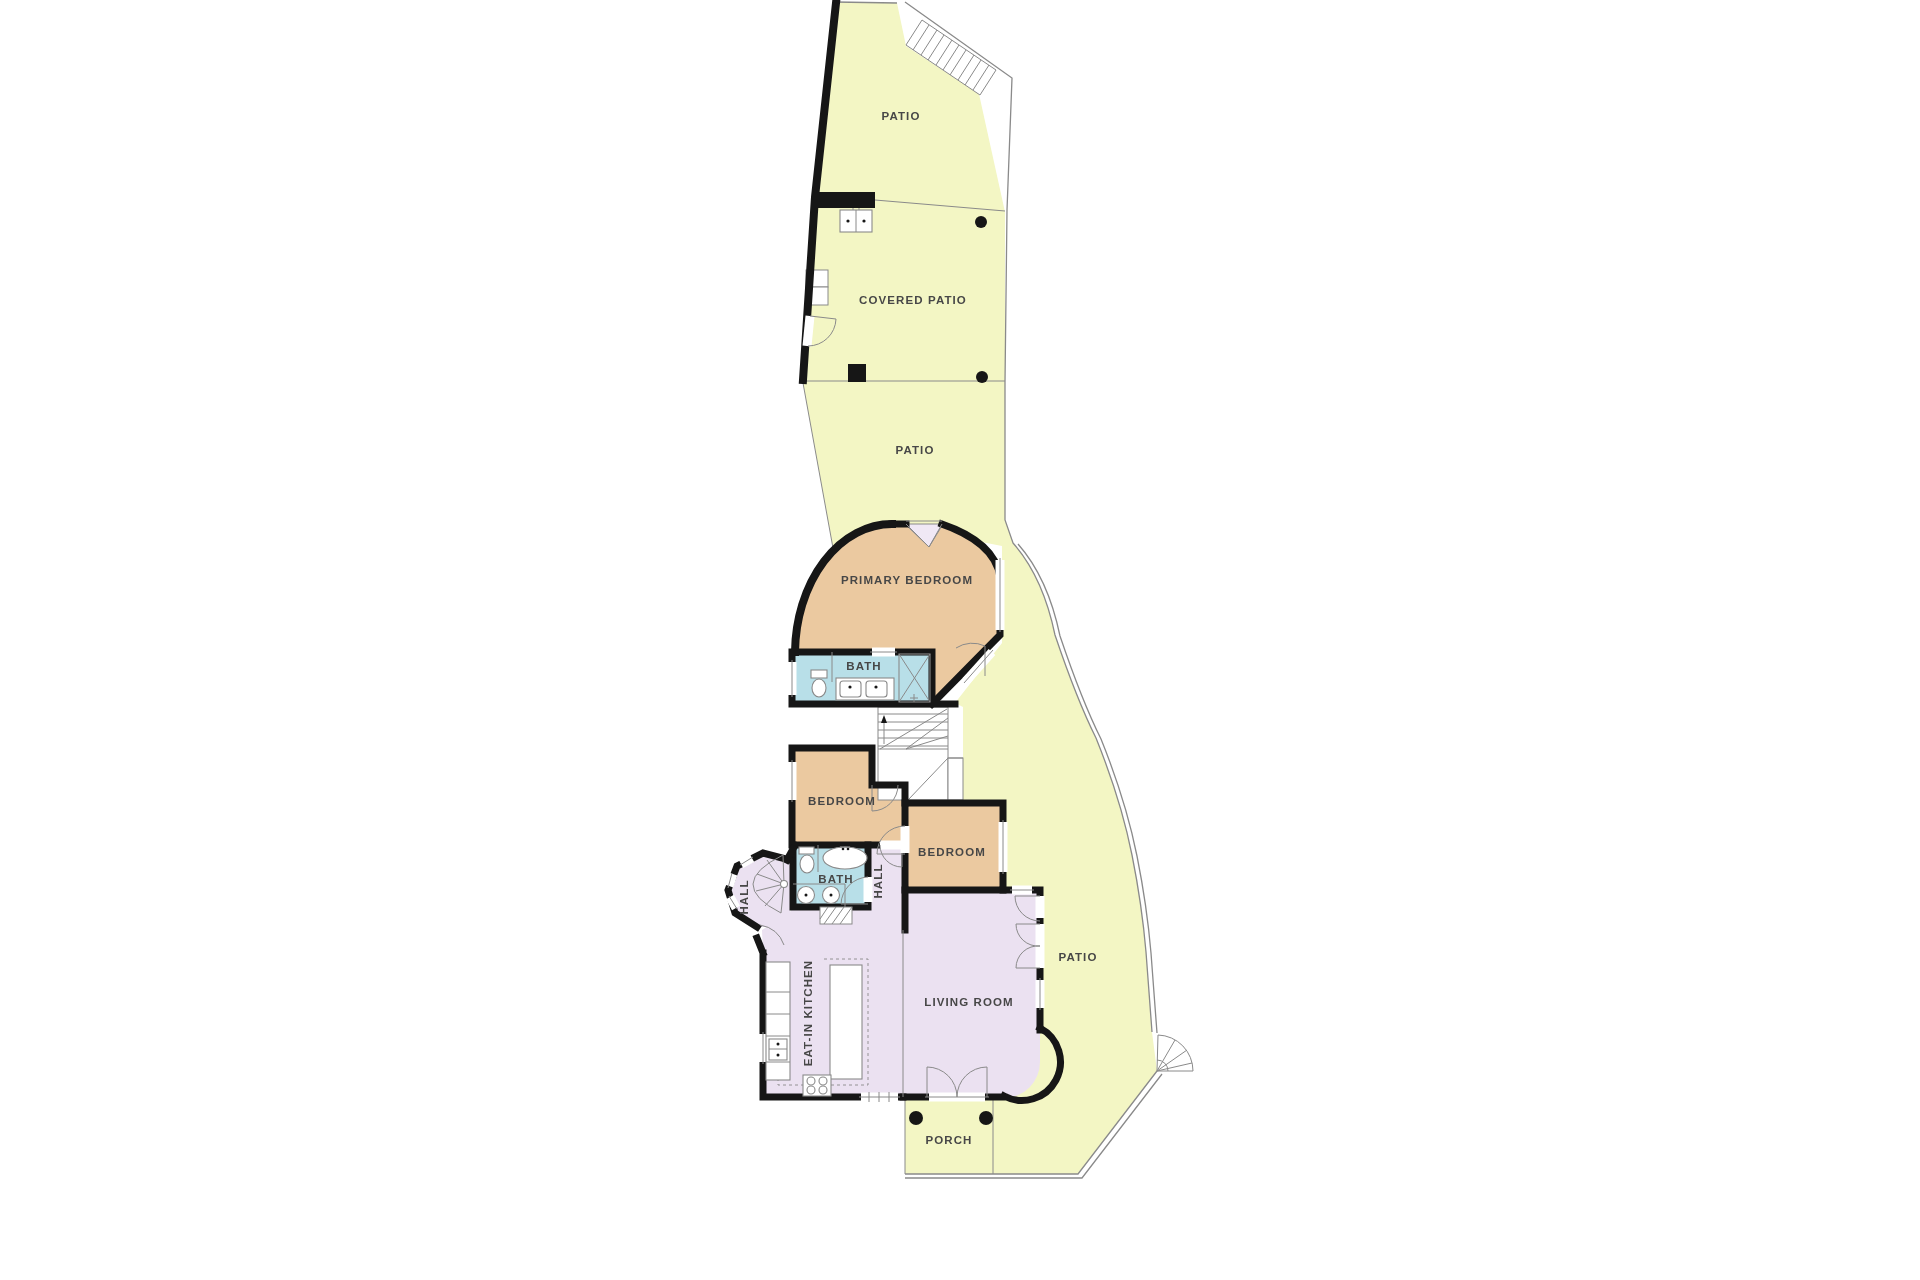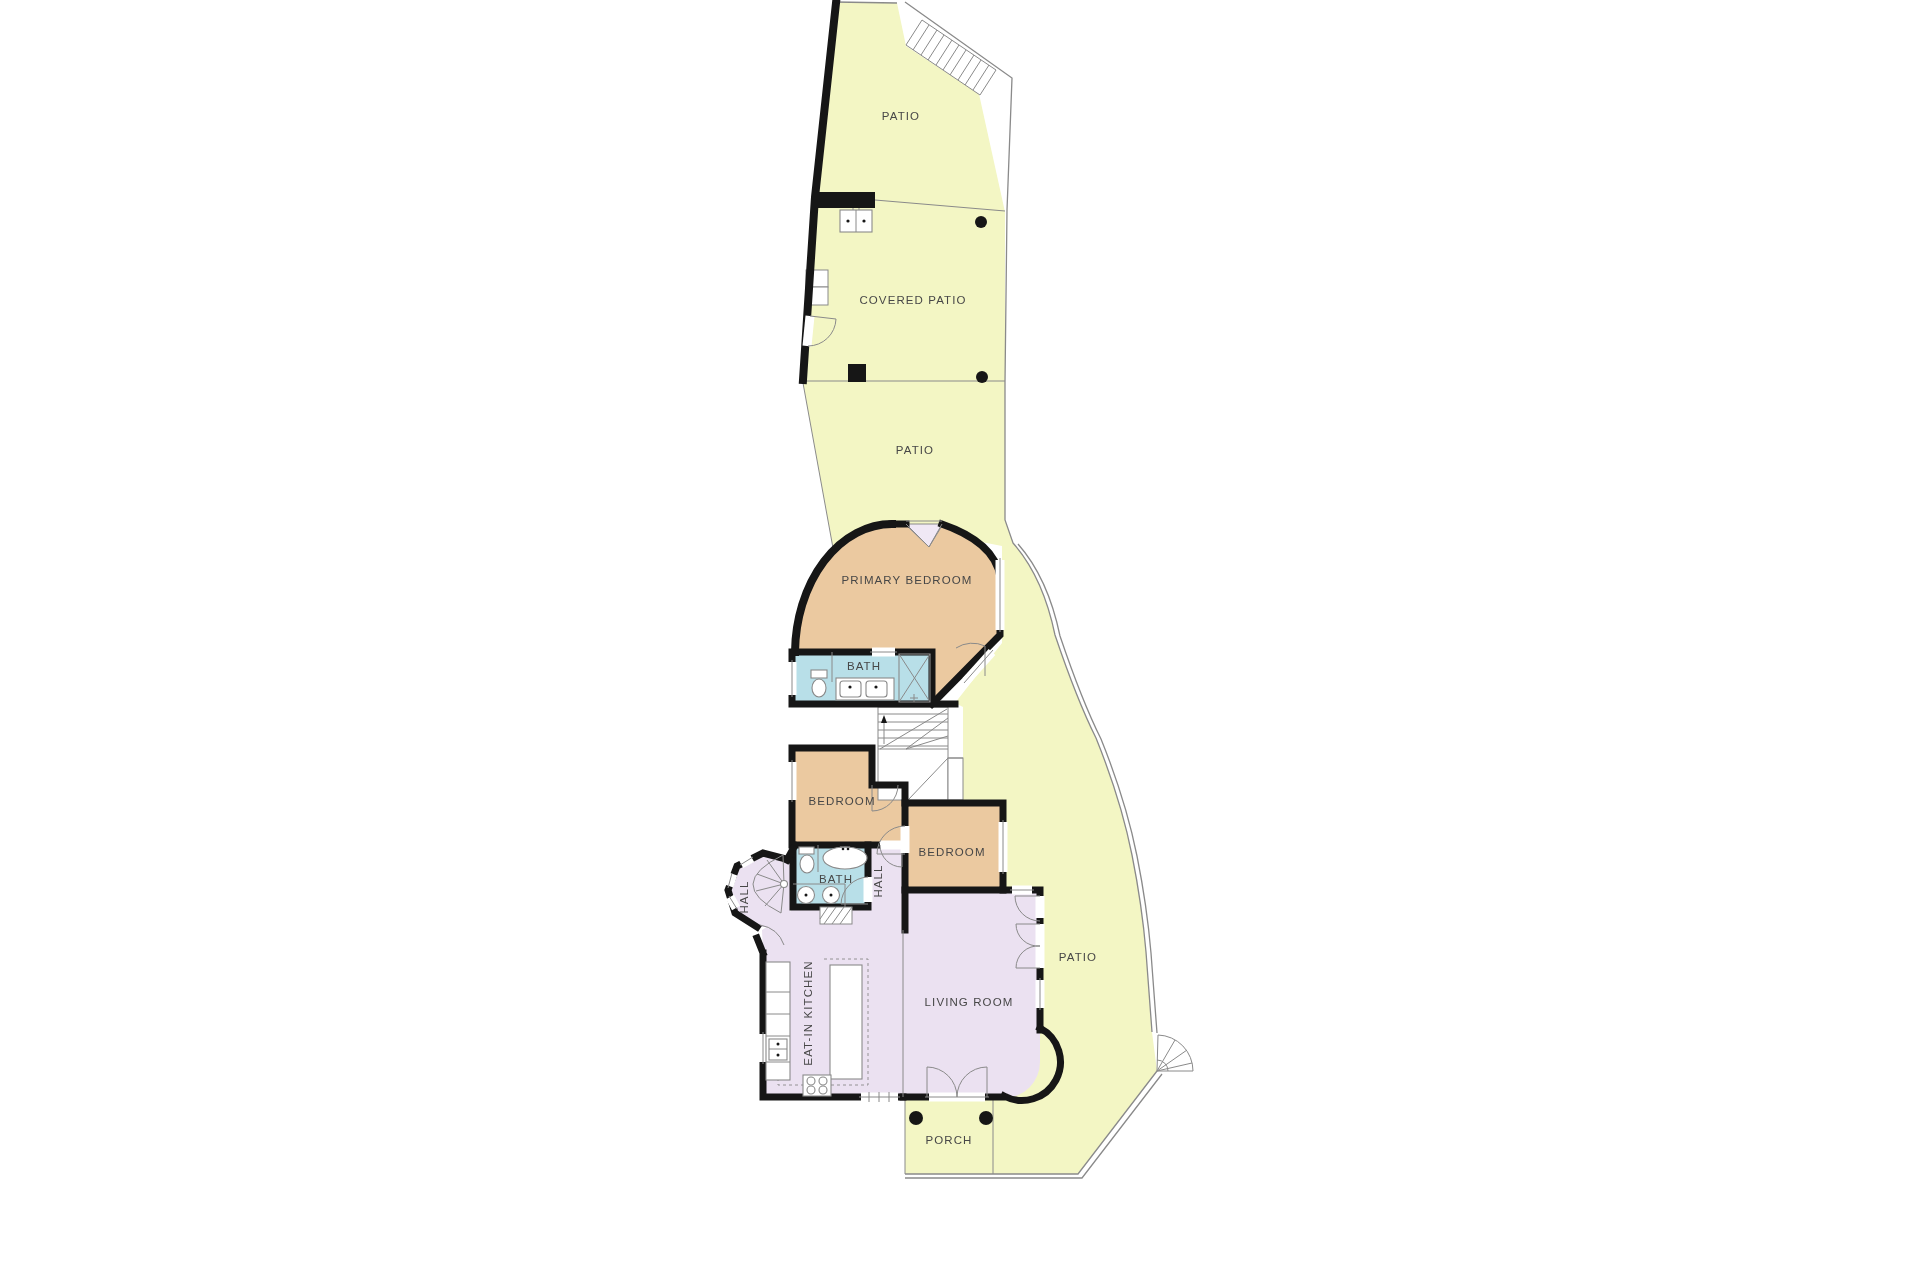--- a/index.html
+++ b/index.html
@@ -1,17 +1,17 @@
 <!DOCTYPE html>
 <html style="--patio: #f3f6c4; --bedroom: #ebc9a0; --bath: #b8dfe8; --living: #ebe1f1; --bay: #f0e8f5; --wall: #161616; --line: #8a8a8a; --label: #474747;"><head>
 <meta charset="utf-8">
 <style>
   html,body{margin:0;padding:0;background:#ffffff;}
   .stage{position:relative;width:1528px;height:1280px;background:#fff;overflow:hidden;
-         font-family:"Liberation Sans", sans-serif;}
+         font-family:"Liberation Sans", sans-serif;font-weight:bold;}
   svg{position:absolute;left:0;top:0;}
   
   .patio   {fill:var(--patio);stroke:none;}
   .room-bed{fill:var(--bedroom);stroke:none;}
   .room-bath{fill:var(--bath);stroke:none;}
   .room-liv{fill:var(--living);stroke:none;}
   .bay     {fill:var(--bay);stroke:var(--line);stroke-width:1;}
   
   .lot  {fill:none;stroke:var(--line);stroke-width:1.3;}
   .thin {fill:none;stroke:var(--line);stroke-width:1;}

